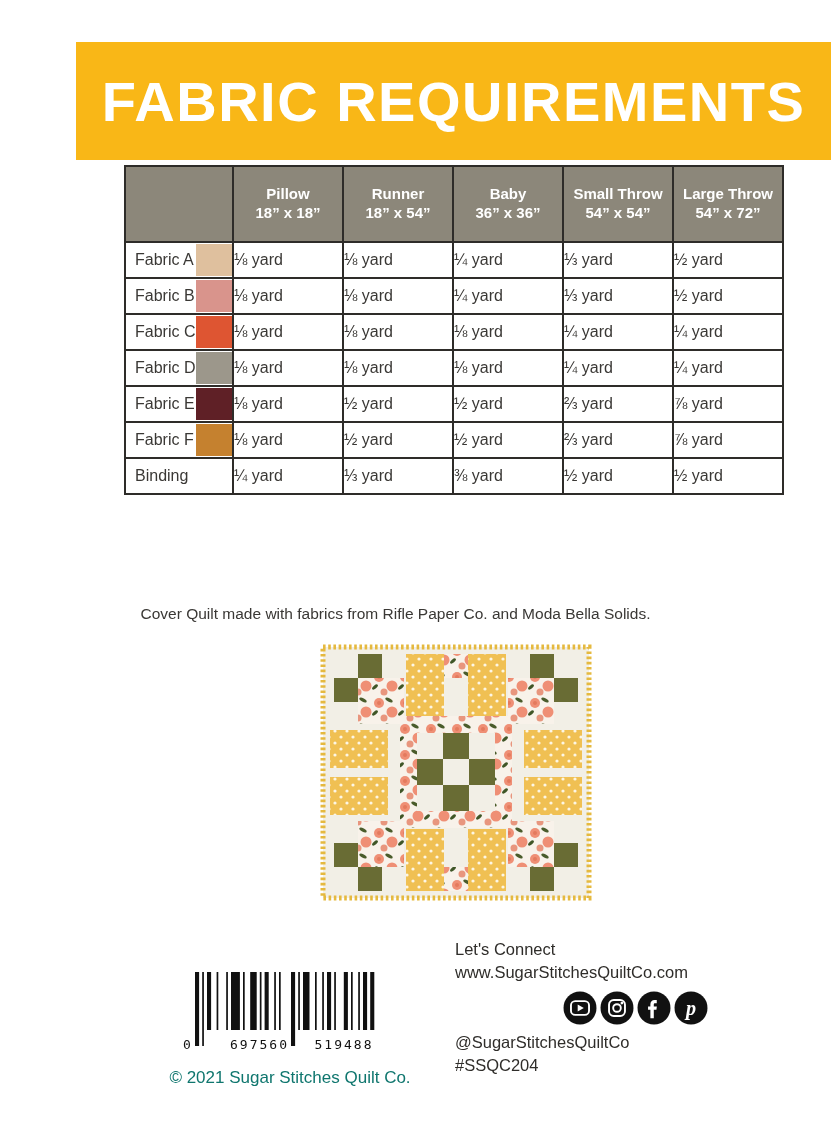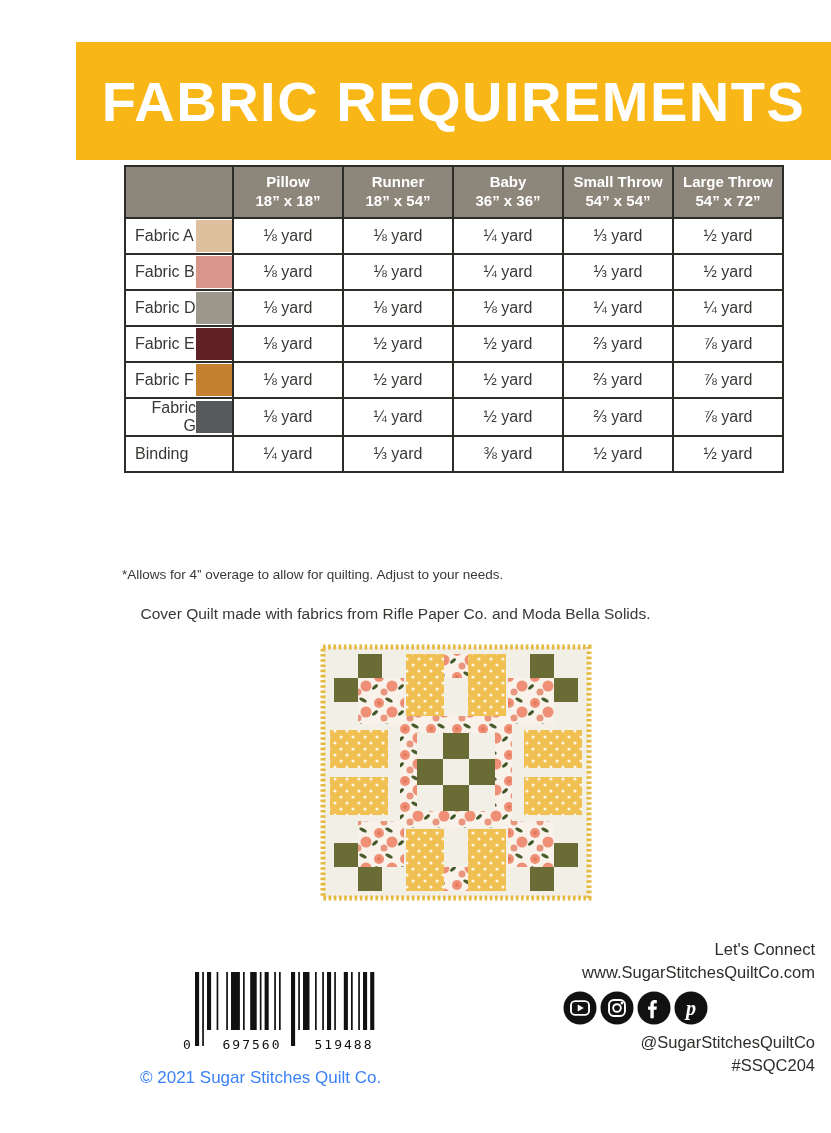--- a/index.html
+++ b/index.html
@@ -11,45 +11,45 @@
         display:flex;align-items:center;justify-content:center;}
   .band h1{margin:0;color:#ffffff;font-size:56px;font-weight:bold;letter-spacing:1.5px;
            font-family:"Liberation Sans",sans-serif;}
 
   
   .tablewrap{position:absolute;left:124px;top:157px;}
   table{border-collapse:collapse;table-layout:fixed;}
   col.c-label{width:108px;}
   col.c-data{width:110px;}
   th{background:#8C877A;color:#ffffff;font-size:15px;font-weight:bold;line-height:1.25;
-     height:50px;border:2px solid #2E2C29;text-align:center;padding:0 2px;}
-  td{height:34px;border:2px solid #2E2C29;font-size:16px;color:#3A3835;text-align:center;
+     height:50px;border:2px solid #2E2C29;text-align:center;padding:12px 2px;}
+  td{height:34px;border:2px solid #2E2C29;font-size:16px;color:#3A3835;
      padding:0;background:#ffffff;}
   td.label-cell{text-align:left;}
   .label-wrap{display:flex;align-items:center;justify-content:space-between;height:100%;padding-left:9px;text-align:right;}
   .swatch{width:36px;height:32px;flex:none;}
   .footnote{position:absolute;left:122px;top:559px;font-size:13.5px;color:#3A3835;}
   .caption{position:absolute;left:0;right:40px;top:597px;text-align:center;font-size:15.5px;color:#3A3835;}
 
   
   .quilt{position:absolute;left:320px;top:636px;width:272px;height:257px;}
 
   
   .barcode{position:absolute;left:183px;top:962px;width:212px;height:88px;}
   .barcode svg{position:absolute;left:0;top:0;}
   .bc-digit{position:absolute;font-family:"DejaVu Sans Mono",monospace;font-size:13px;
             color:#111;letter-spacing:2px;bottom:6px;}
   .bc-lead{left:0px;}
-  .bc-left{left:32px;width:74px;text-align:center;}
+  .bc-left{left:32px;width:74px;text-align:right;}
   .bc-right{left:122px;width:78px;text-align:center;}
-  .copyright{position:absolute;left:140px;top:1060px;width:300px;
-             font-size:17px;color:#3b82f6;}
-
-  
-  .connect{position:absolute;left:455px;top:930px;width:360px;text-align:right;color:#2F2D2A;}
+  .copyright{position:absolute;left:140px;top:1060px;width:300px;text-align:center;
+             font-size:17px;color:#0f766e;}
+
+  
+  .connect{position:absolute;left:455px;top:930px;width:360px;text-align:left;color:#2F2D2A;}
   .connect .line{font-size:16.5px;line-height:23px;}
   .icons{display:flex;justify-content:center;gap:3px;margin:7px 0 6px 0;}
   .icons svg{display:block;}
 </style>
 </head>
 <body>
 
 <div class="page">
 
   <div class="band">
@@ -113,20 +113,33 @@
         </td>
         <td>⅛ yard</td>
         <td>⅛ yard</td>
         <td>¼ yard</td>
         <td>⅓ yard</td>
         <td>½ yard</td>
       </tr>
       <tr>
         <td class="label-cell">
           <div class="label-wrap">
+                <span>Fabric C</span>
+                <span class="swatch" style="background: rgb(222, 85, 50);"></span>
+              </div>
+        </td>
+        <td>⅛ yard</td>
+        <td>⅛ yard</td>
+        <td>⅛ yard</td>
+        <td>¼ yard</td>
+        <td>¼ yard</td>
+      </tr>
+      <tr>
+        <td class="label-cell">
+          <div class="label-wrap">
                 <span>Fabric D</span>
                 <span class="swatch" style="background: rgb(156, 151, 139);"></span>
               </div>
         </td>
         <td>⅛ yard</td>
         <td>⅛ yard</td>
         <td>⅛ yard</td>
         <td>¼ yard</td>
         <td>¼ yard</td>
       </tr>
@@ -145,54 +158,40 @@
       </tr>
       <tr>
         <td class="label-cell">
           <div class="label-wrap">
                 <span>Fabric F</span>
                 <span class="swatch" style="background: rgb(197, 129, 47);"></span>
               </div>
         </td>
         <td>⅛ yard</td>
         <td>½ yard</td>
-        <td>½ yard</td>
-        <td>⅔ yard</td>
-        <td>⅞ yard</td>
-      </tr>
-      <tr>
-        <td class="label-cell">
-          <div class="label-wrap">
-                <span>Fabric G</span>
-                <span class="swatch" style="background: rgb(88, 89, 90);"></span>
-              </div>
-        </td>
-        <td>⅛ yard</td>
-        <td>¼ yard</td>
         <td>½ yard</td>
         <td>⅔ yard</td>
         <td>⅞ yard</td>
       </tr>
       <tr>
         <td class="label-cell">
           <div class="label-wrap">
                 <span>Binding</span>
               </div>
         </td>
         <td>¼ yard</td>
         <td>⅓ yard</td>
         <td>⅜ yard</td>
         <td>½ yard</td>
         <td>½ yard</td>
       </tr>
     </tbody>
       </table>
   </div>
 
-  <div class="footnote">*Allows for 4” overage to allow for quilting. Adjust to your needs.</div>
   <div class="caption">Cover Quilt made with fabrics from Rifle Paper Co. and Moda Bella Solids.</div>
 
   <svg class="quilt" viewBox="0 0 272 257" xmlns="http://www.w3.org/2000/svg">
     <defs>
       <pattern id="yp" width="12" height="12" patternUnits="userSpaceOnUse">
         <rect width="12" height="12" fill="#F0C053"></rect>
         <circle cx="3" cy="3" r="1.6" fill="#FDF6E4"></circle>
         <circle cx="9" cy="9" r="1.6" fill="#FDF6E4"></circle>
       </pattern>
       <pattern id="fp" width="26" height="26" patternUnits="userSpaceOnUse">

